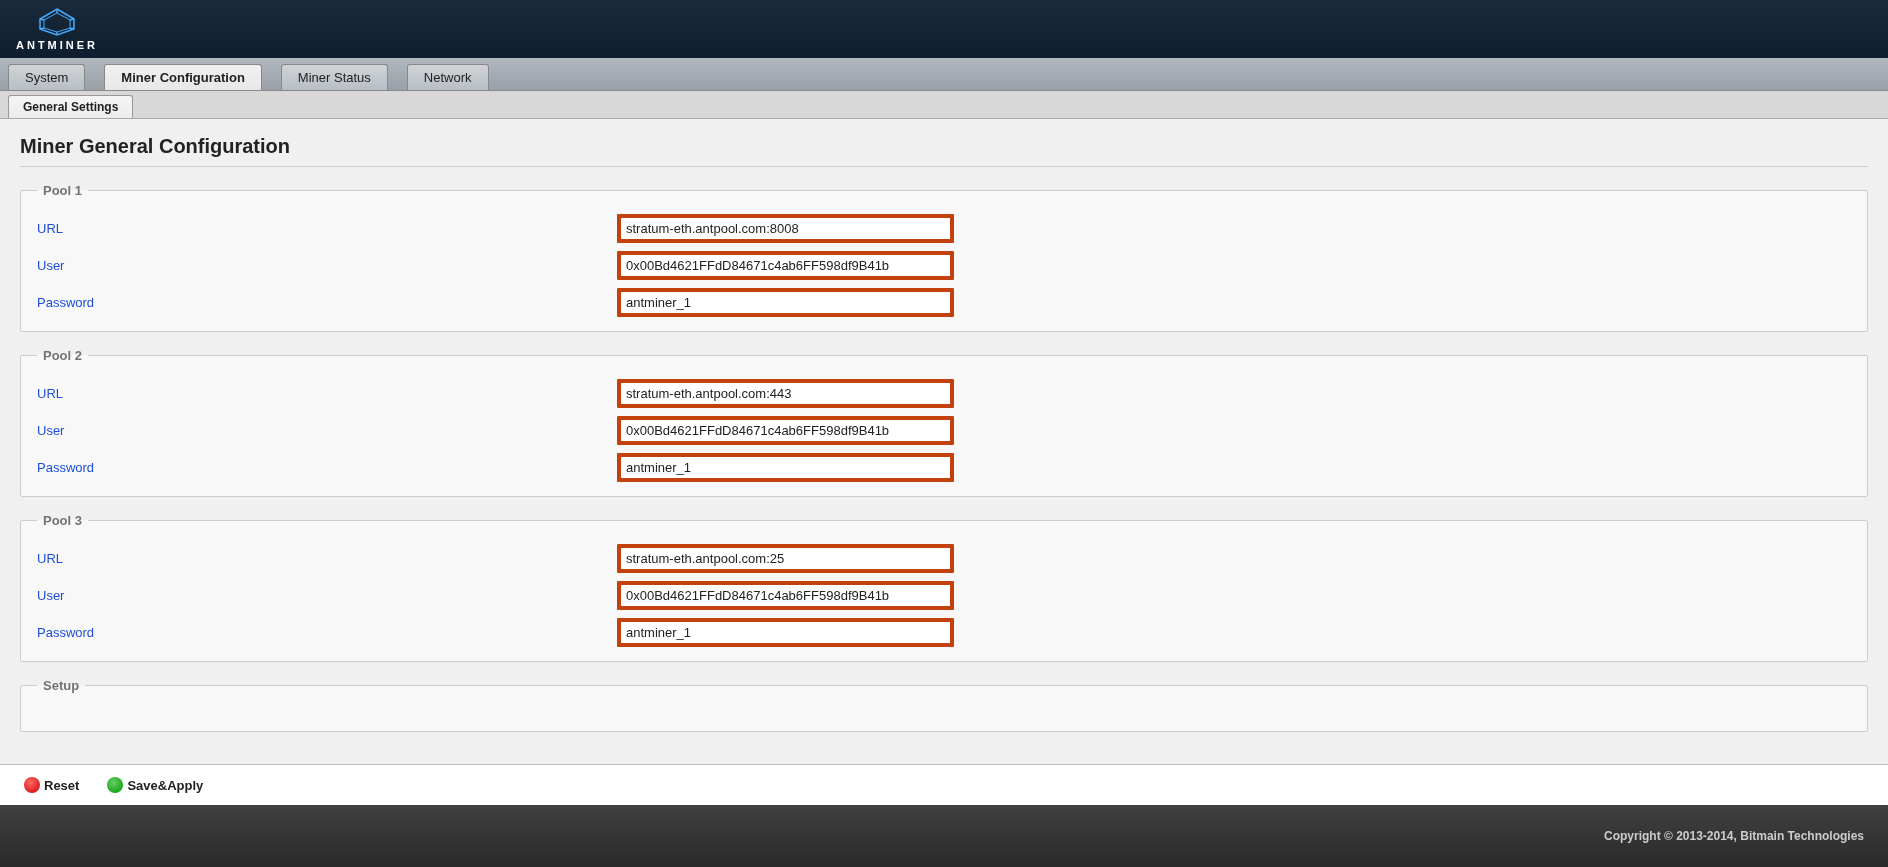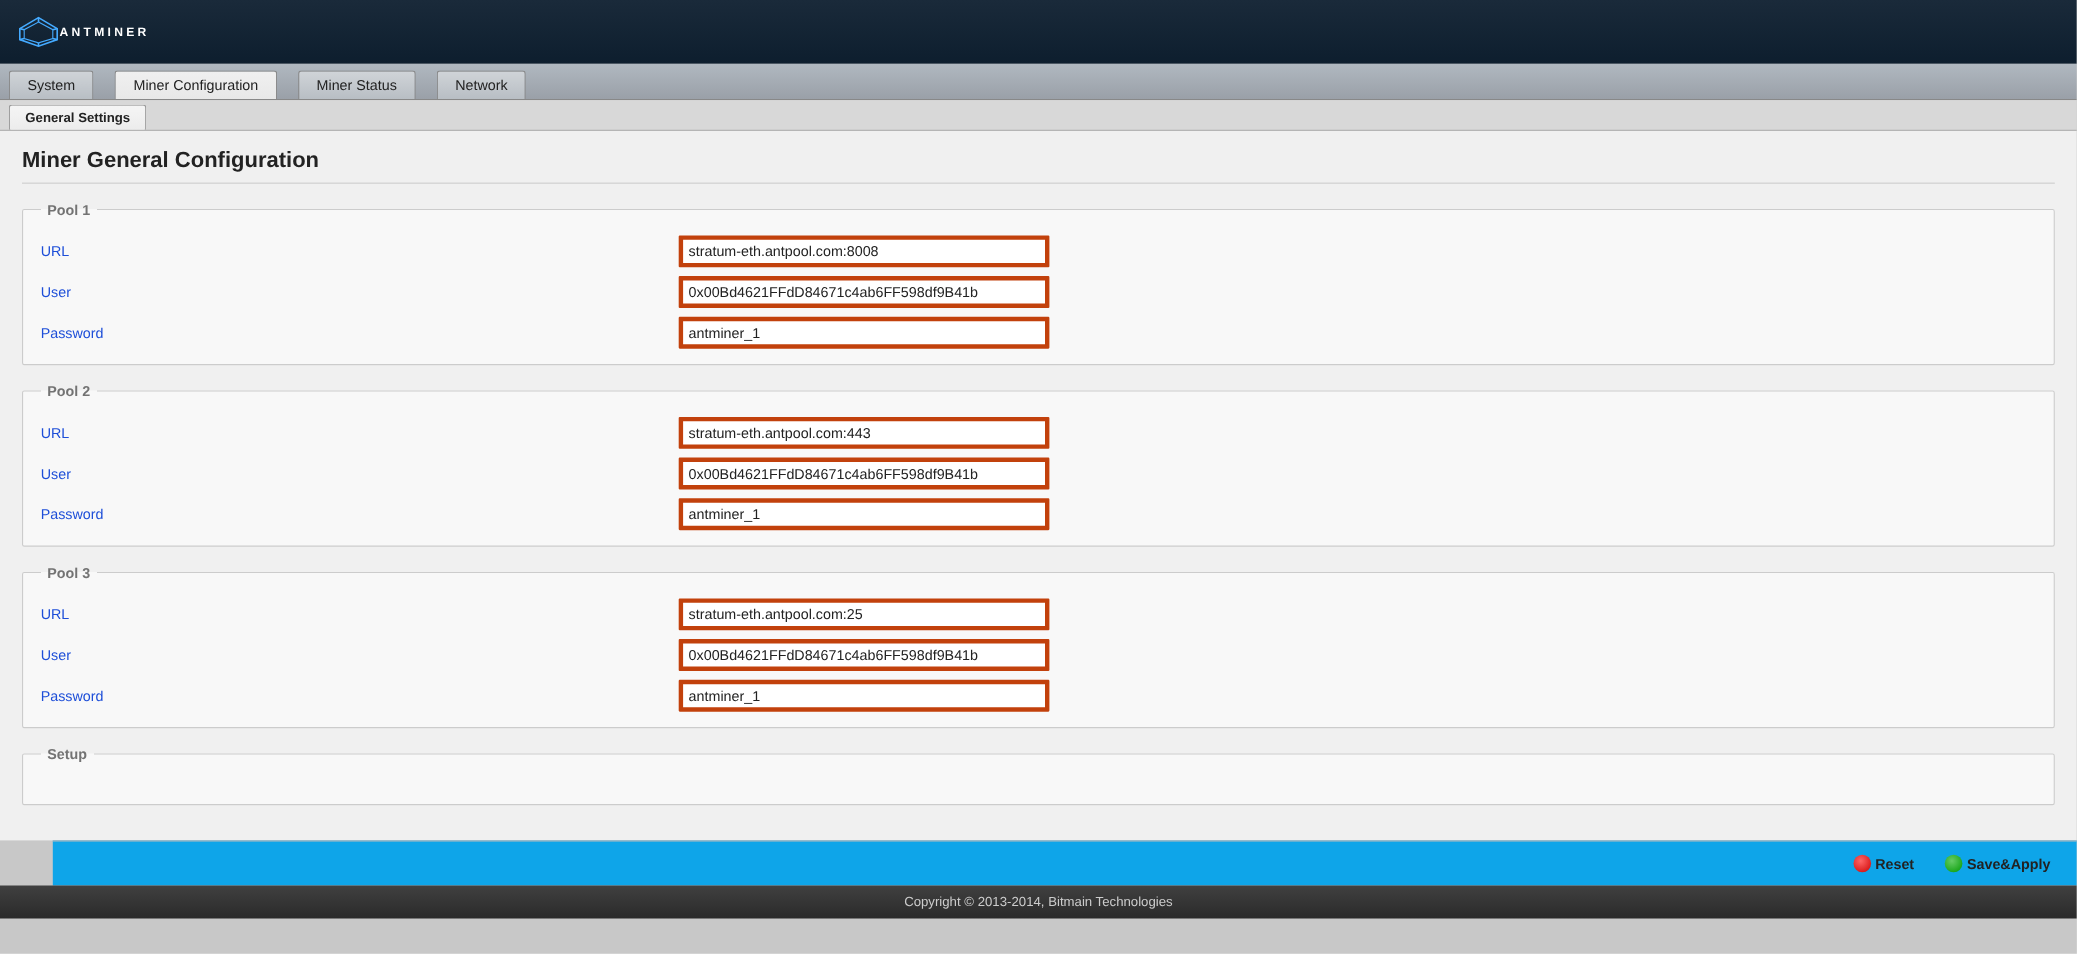--- a/index.html
+++ b/index.html
@@ -41,21 +41,21 @@
       border-bottom: none;
       border-radius: 3px 3px 0 0;
       margin-right: 19px;
       background: linear-gradient(180deg, #d0d4d8 0%, #b8bec4 100%);
       color: #222;
       font-size: 13px;
       user-select: none;
     }
     .tab.active {
       background: linear-gradient(180deg, #f0f0f0 0%, #e8e8e8 100%);
-      font-weight: normal;
+      font-weight: bold;
       border-color: #888;
     }
 
     
     #sub-tab-bar {
       background: #d8d8d8;
       padding: 4px 8px 0 8px;
       display: flex;
       border-bottom: 1px solid #aaa;
     }
@@ -128,28 +128,26 @@
     .setup-fieldset {
       border: 1px solid #ccc;
       border-radius: 2px;
       background: #f8f8f8;
       padding: 8px 16px 30px 16px;
       margin-bottom: 16px;
     }
 
     
     #footer-actions {
-      background: #0ea5e9;
+      background: #ffffff;
       border-top: 1px solid #bbb;
       padding: 8px 16px;
       display: flex;
-      justify-content: flex-end;
       align-items: center;
       gap: 12px;
-      margin-left: 48px;
     }
     .action-btn {
       display: flex;
       align-items: center;
       gap: 4px;
       cursor: pointer;
       font-size: 13px;
       font-weight: bold;
       color: #222;
       background: none;
@@ -168,29 +166,30 @@
       height: 16px;
       background: radial-gradient(circle at 40% 35%, #66cc66, #009900);
       border-radius: 50%;
       display: inline-block;
     }
 
     
     #copyright-bar {
       background: linear-gradient(180deg, #404040 0%, #2a2a2a 100%);
       color: #ccc;
-      text-align: center;
-      padding: 8px;
+      text-align: right;
+      padding: 24px;
       font-size: 12px;
+      font-weight: bold;
     }
 
     
     .logo-wrapper {
       display: flex;
-      flex-direction: row;
+      flex-direction: column;
       align-items: center;
     }
   </style>
 </head>
 <body>
 
 <div id="header">
   <div class="logo-wrapper">
     <svg width="38" height="30" viewBox="0 0 38 30">
       <polygon points="19,2 36,12 36,22 19,28 2,22 2,12" fill="none" stroke="#4af" stroke-width="1.5"></polygon>

